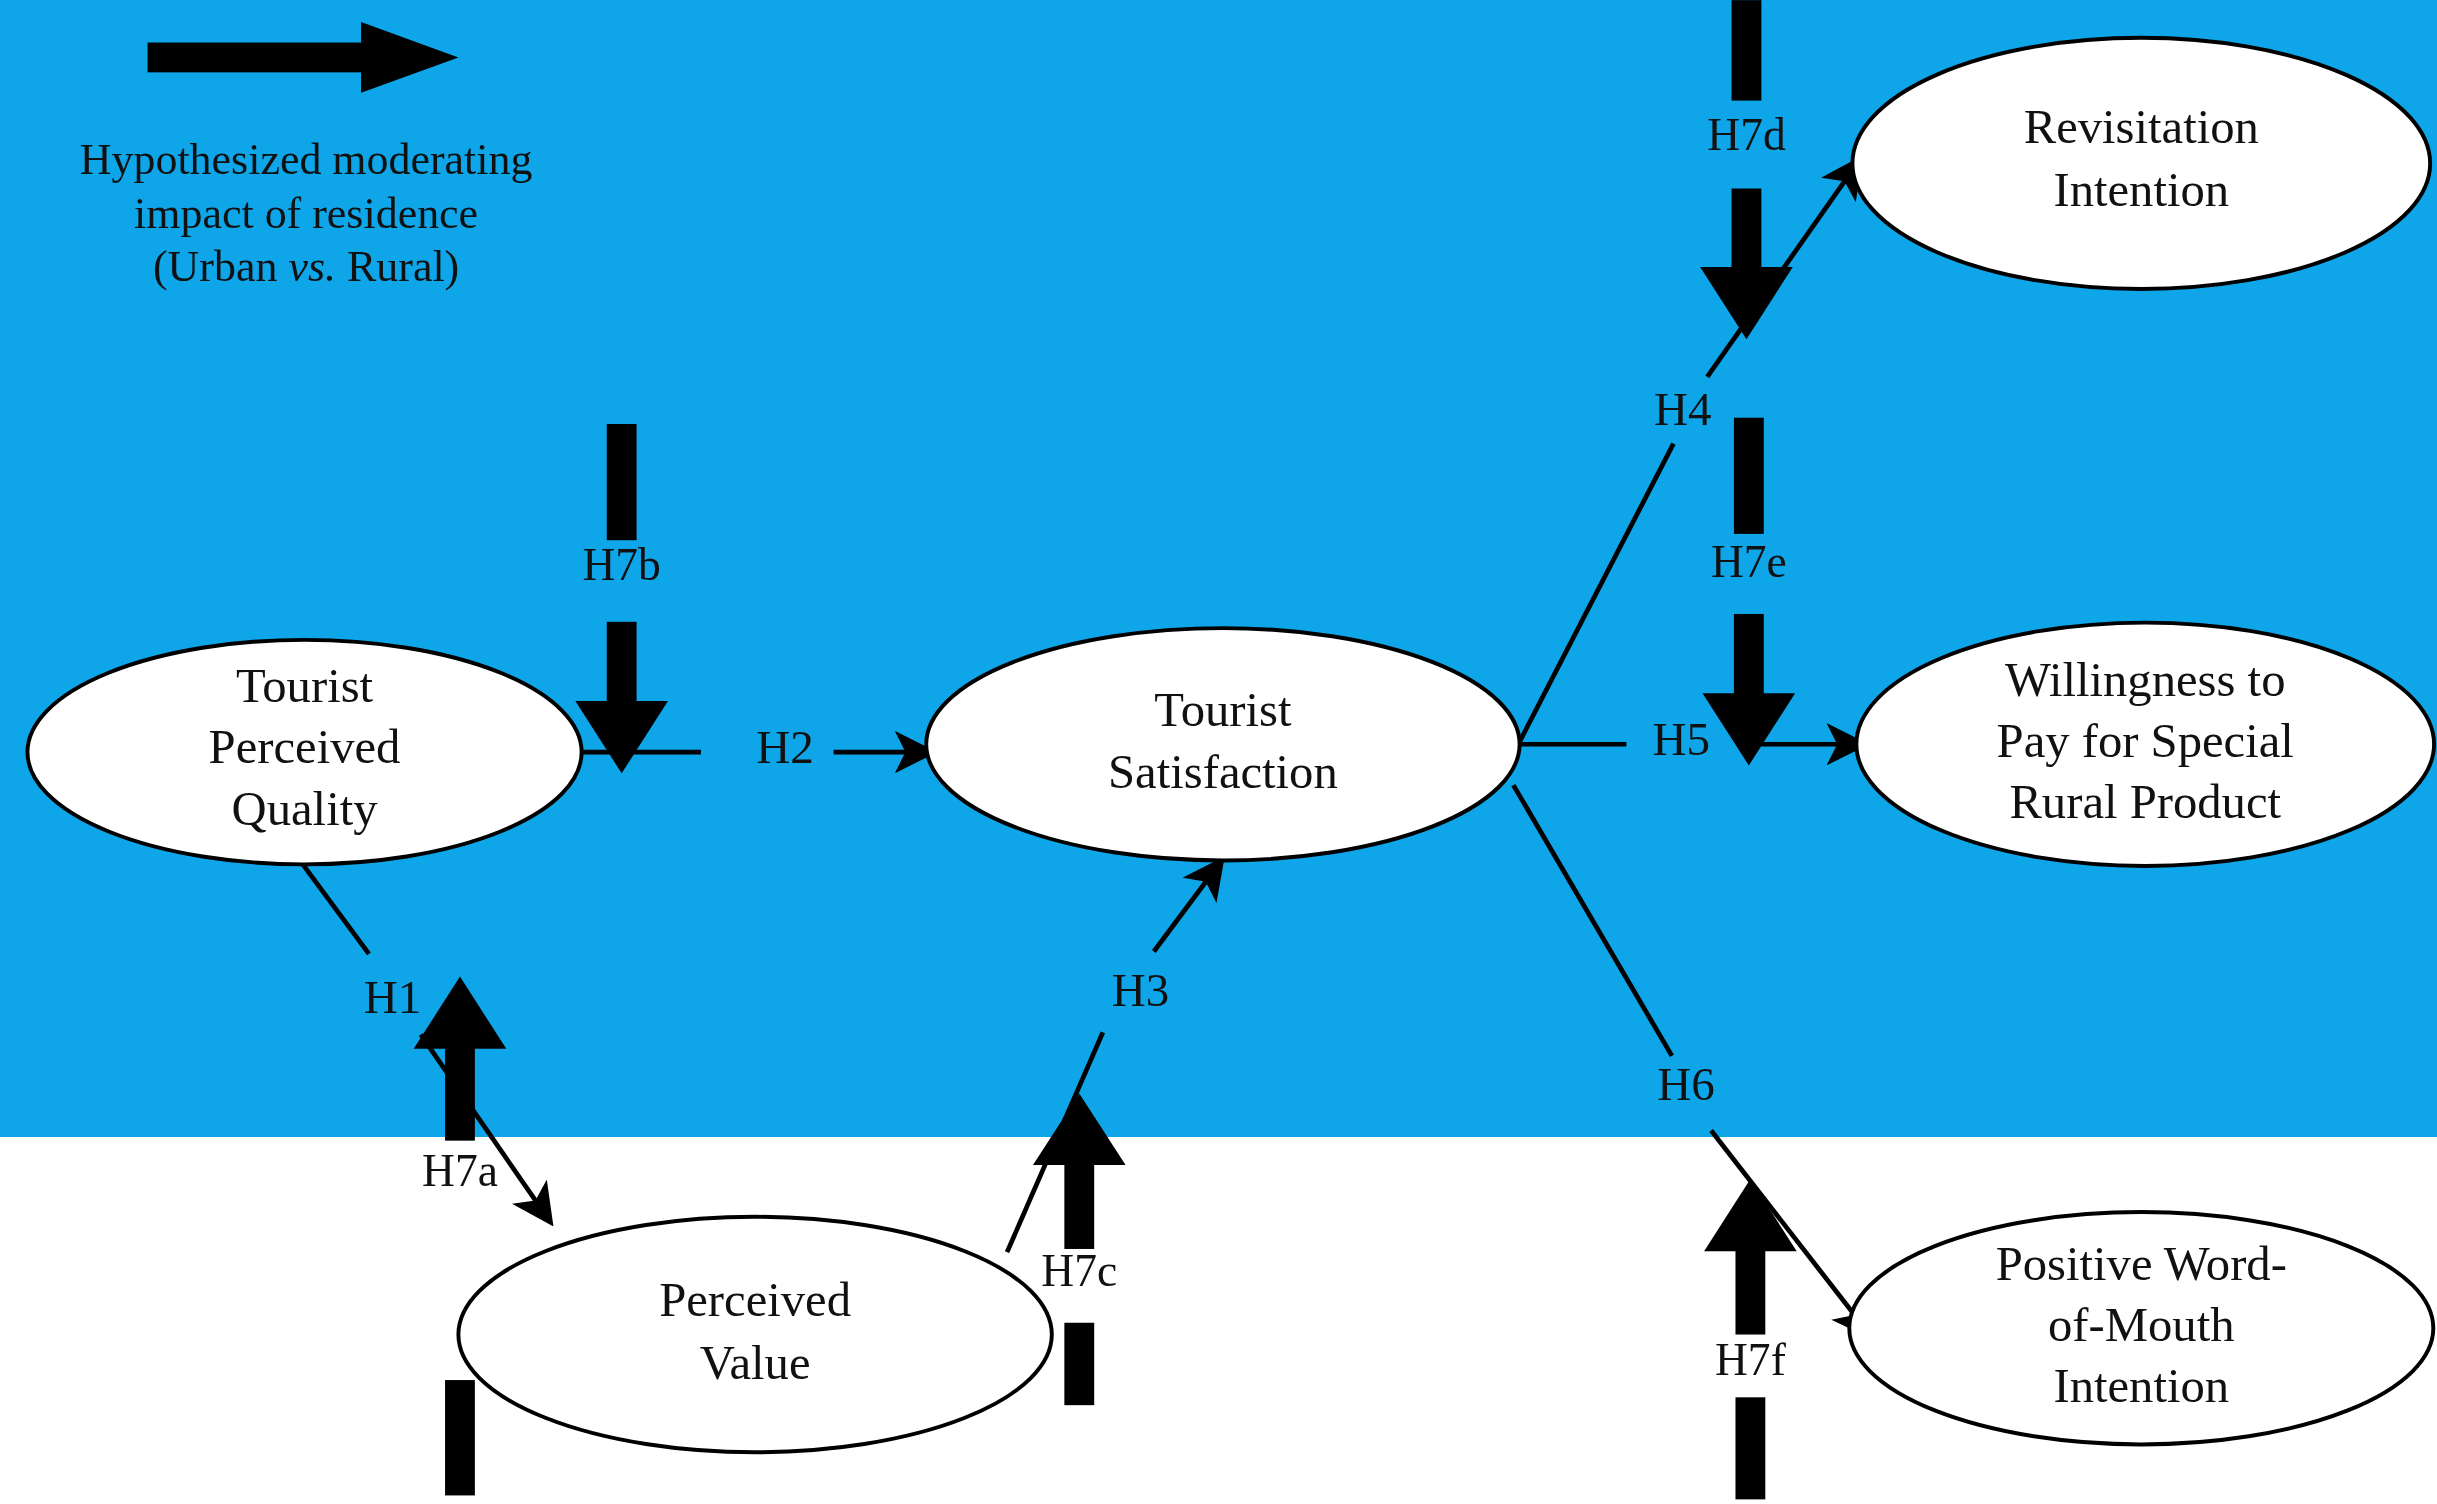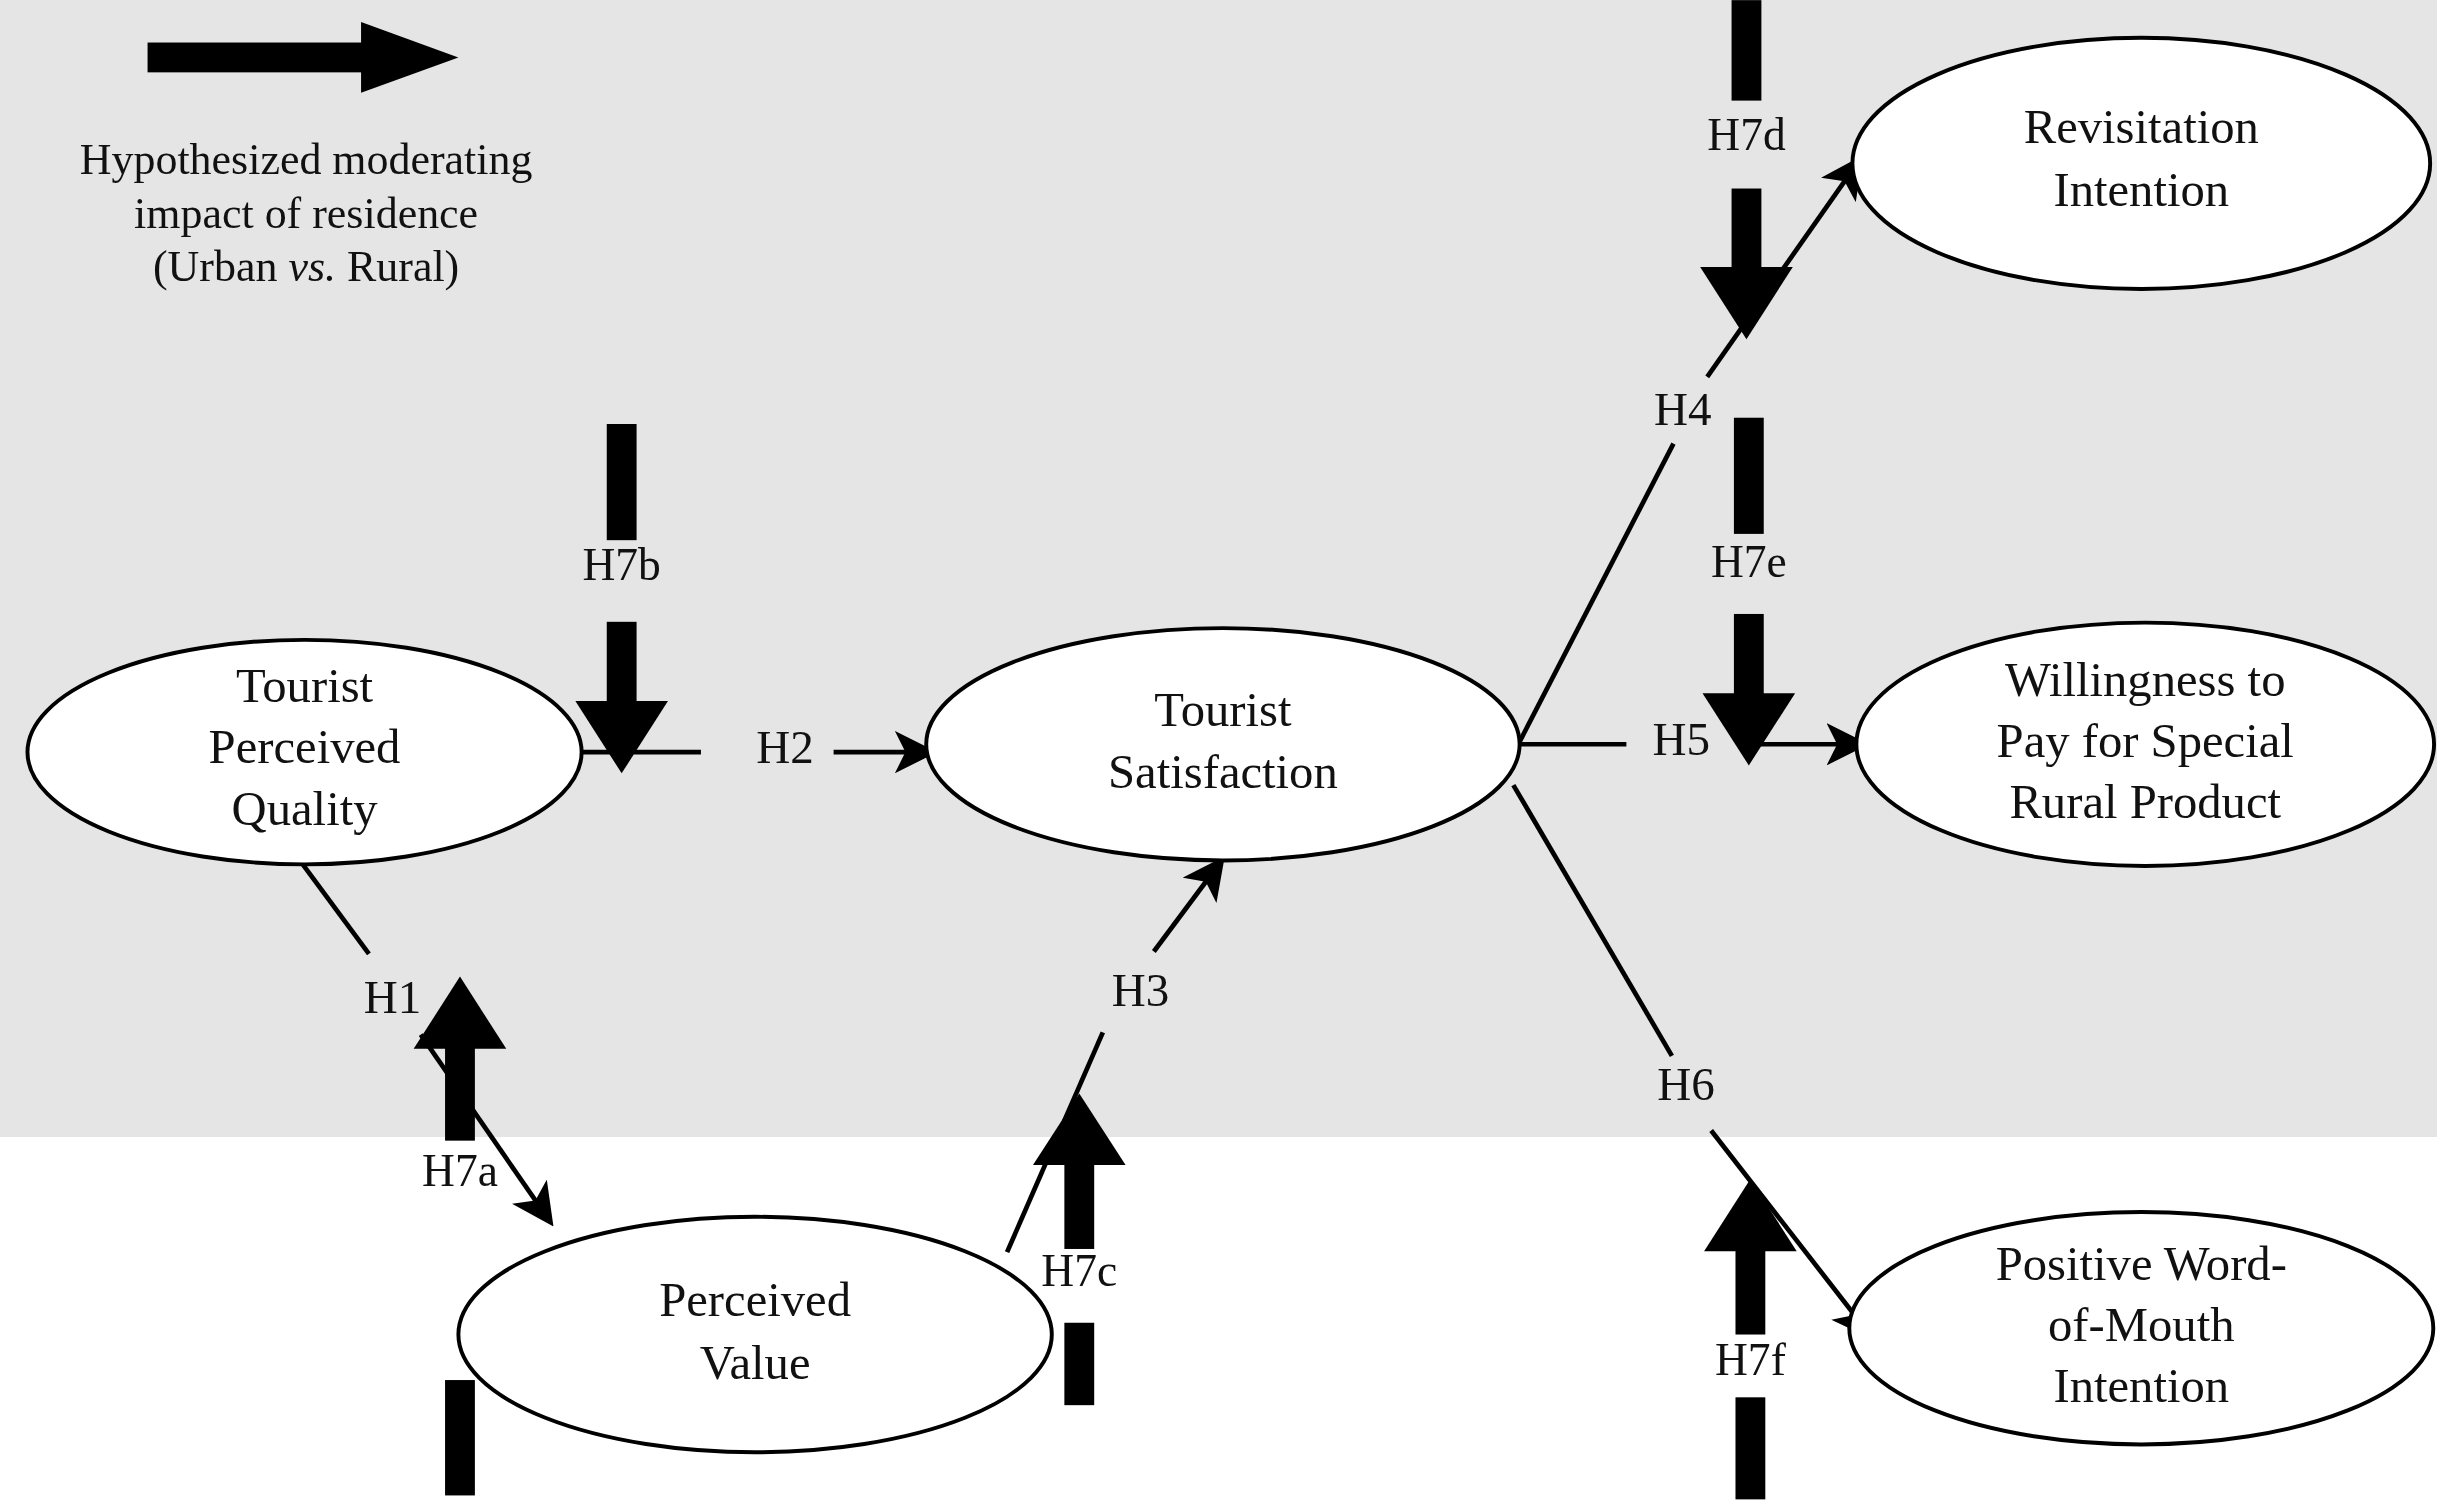--- a/index.html
+++ b/index.html
@@ -10,21 +10,21 @@
   body {
     width: 2438px;
     height: 1505px;
     font-family: "Liberation Serif", "DejaVu Serif", serif;
     overflow: hidden;
   }
   #diagram-root {
     position: relative;
     width: 2438px;
     height: 1137px;
-    background: #e5e5e5;
+    background: #0ea5e9;
   }
   svg#model-svg {
     display: block;
     width: 2438px;
     height: 1505px;
   }
   .node-ellipse {
     fill: #ffffff;
     stroke: #000000;
     stroke-width: 5;

